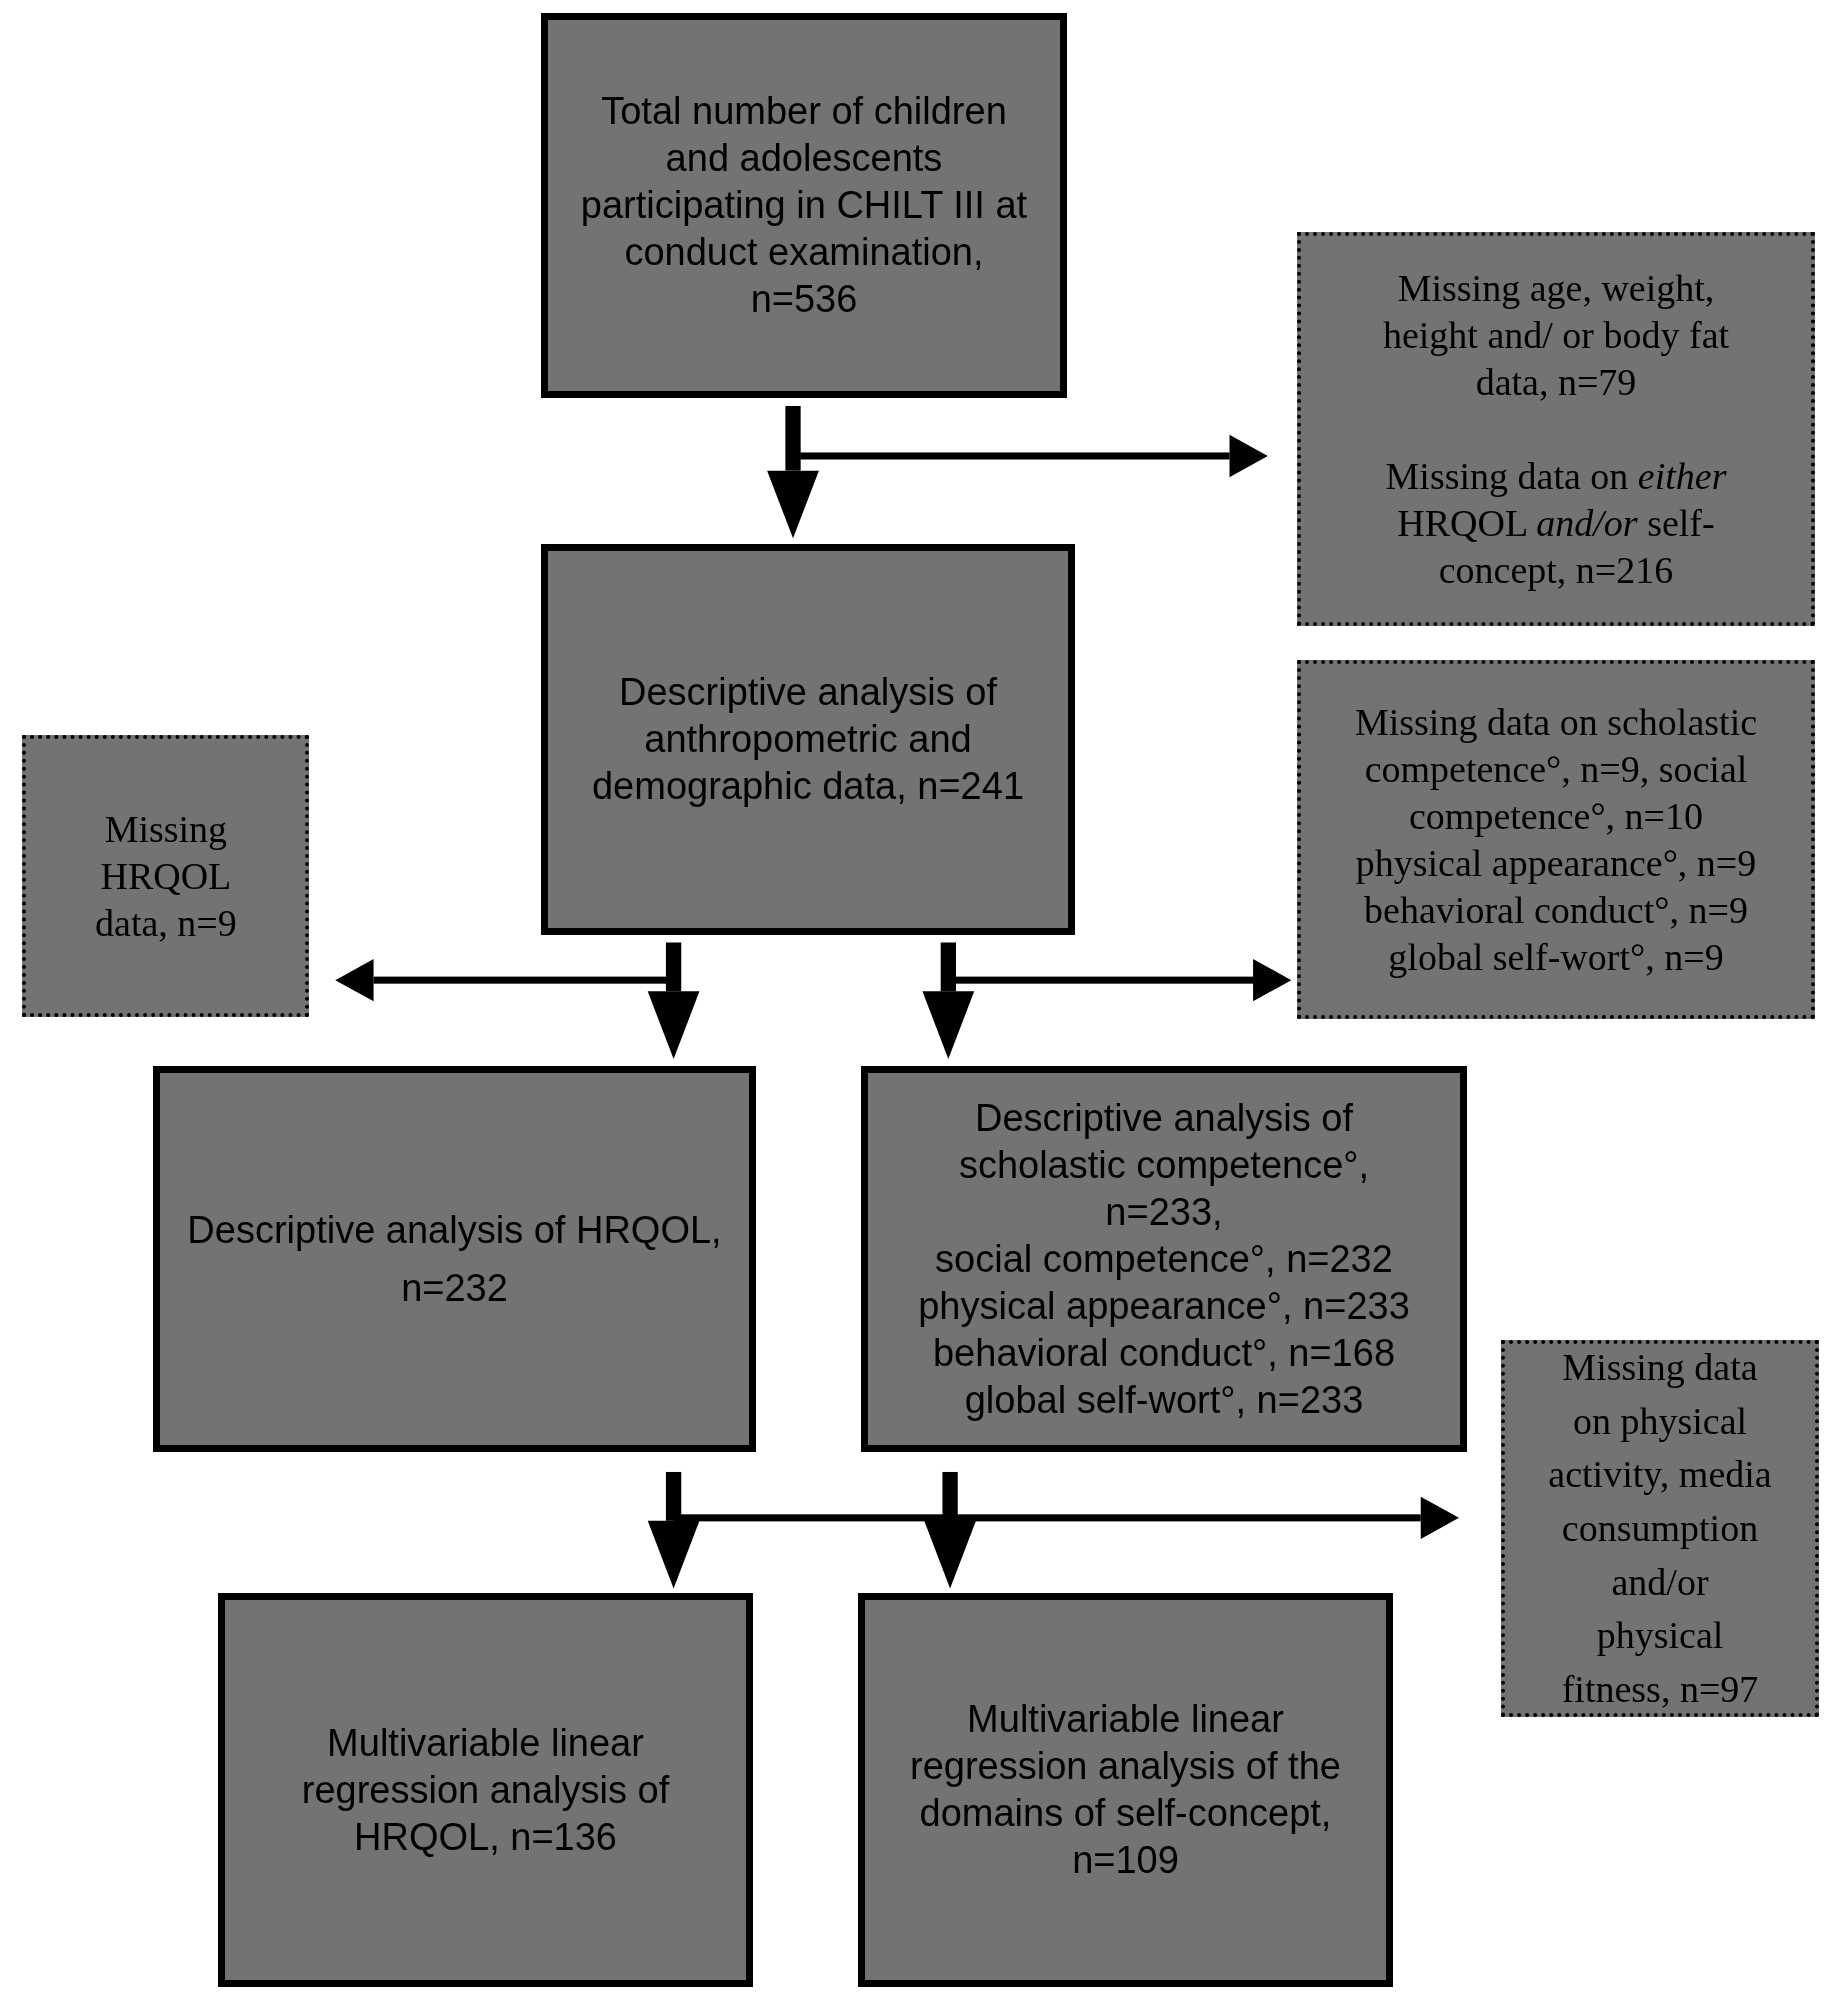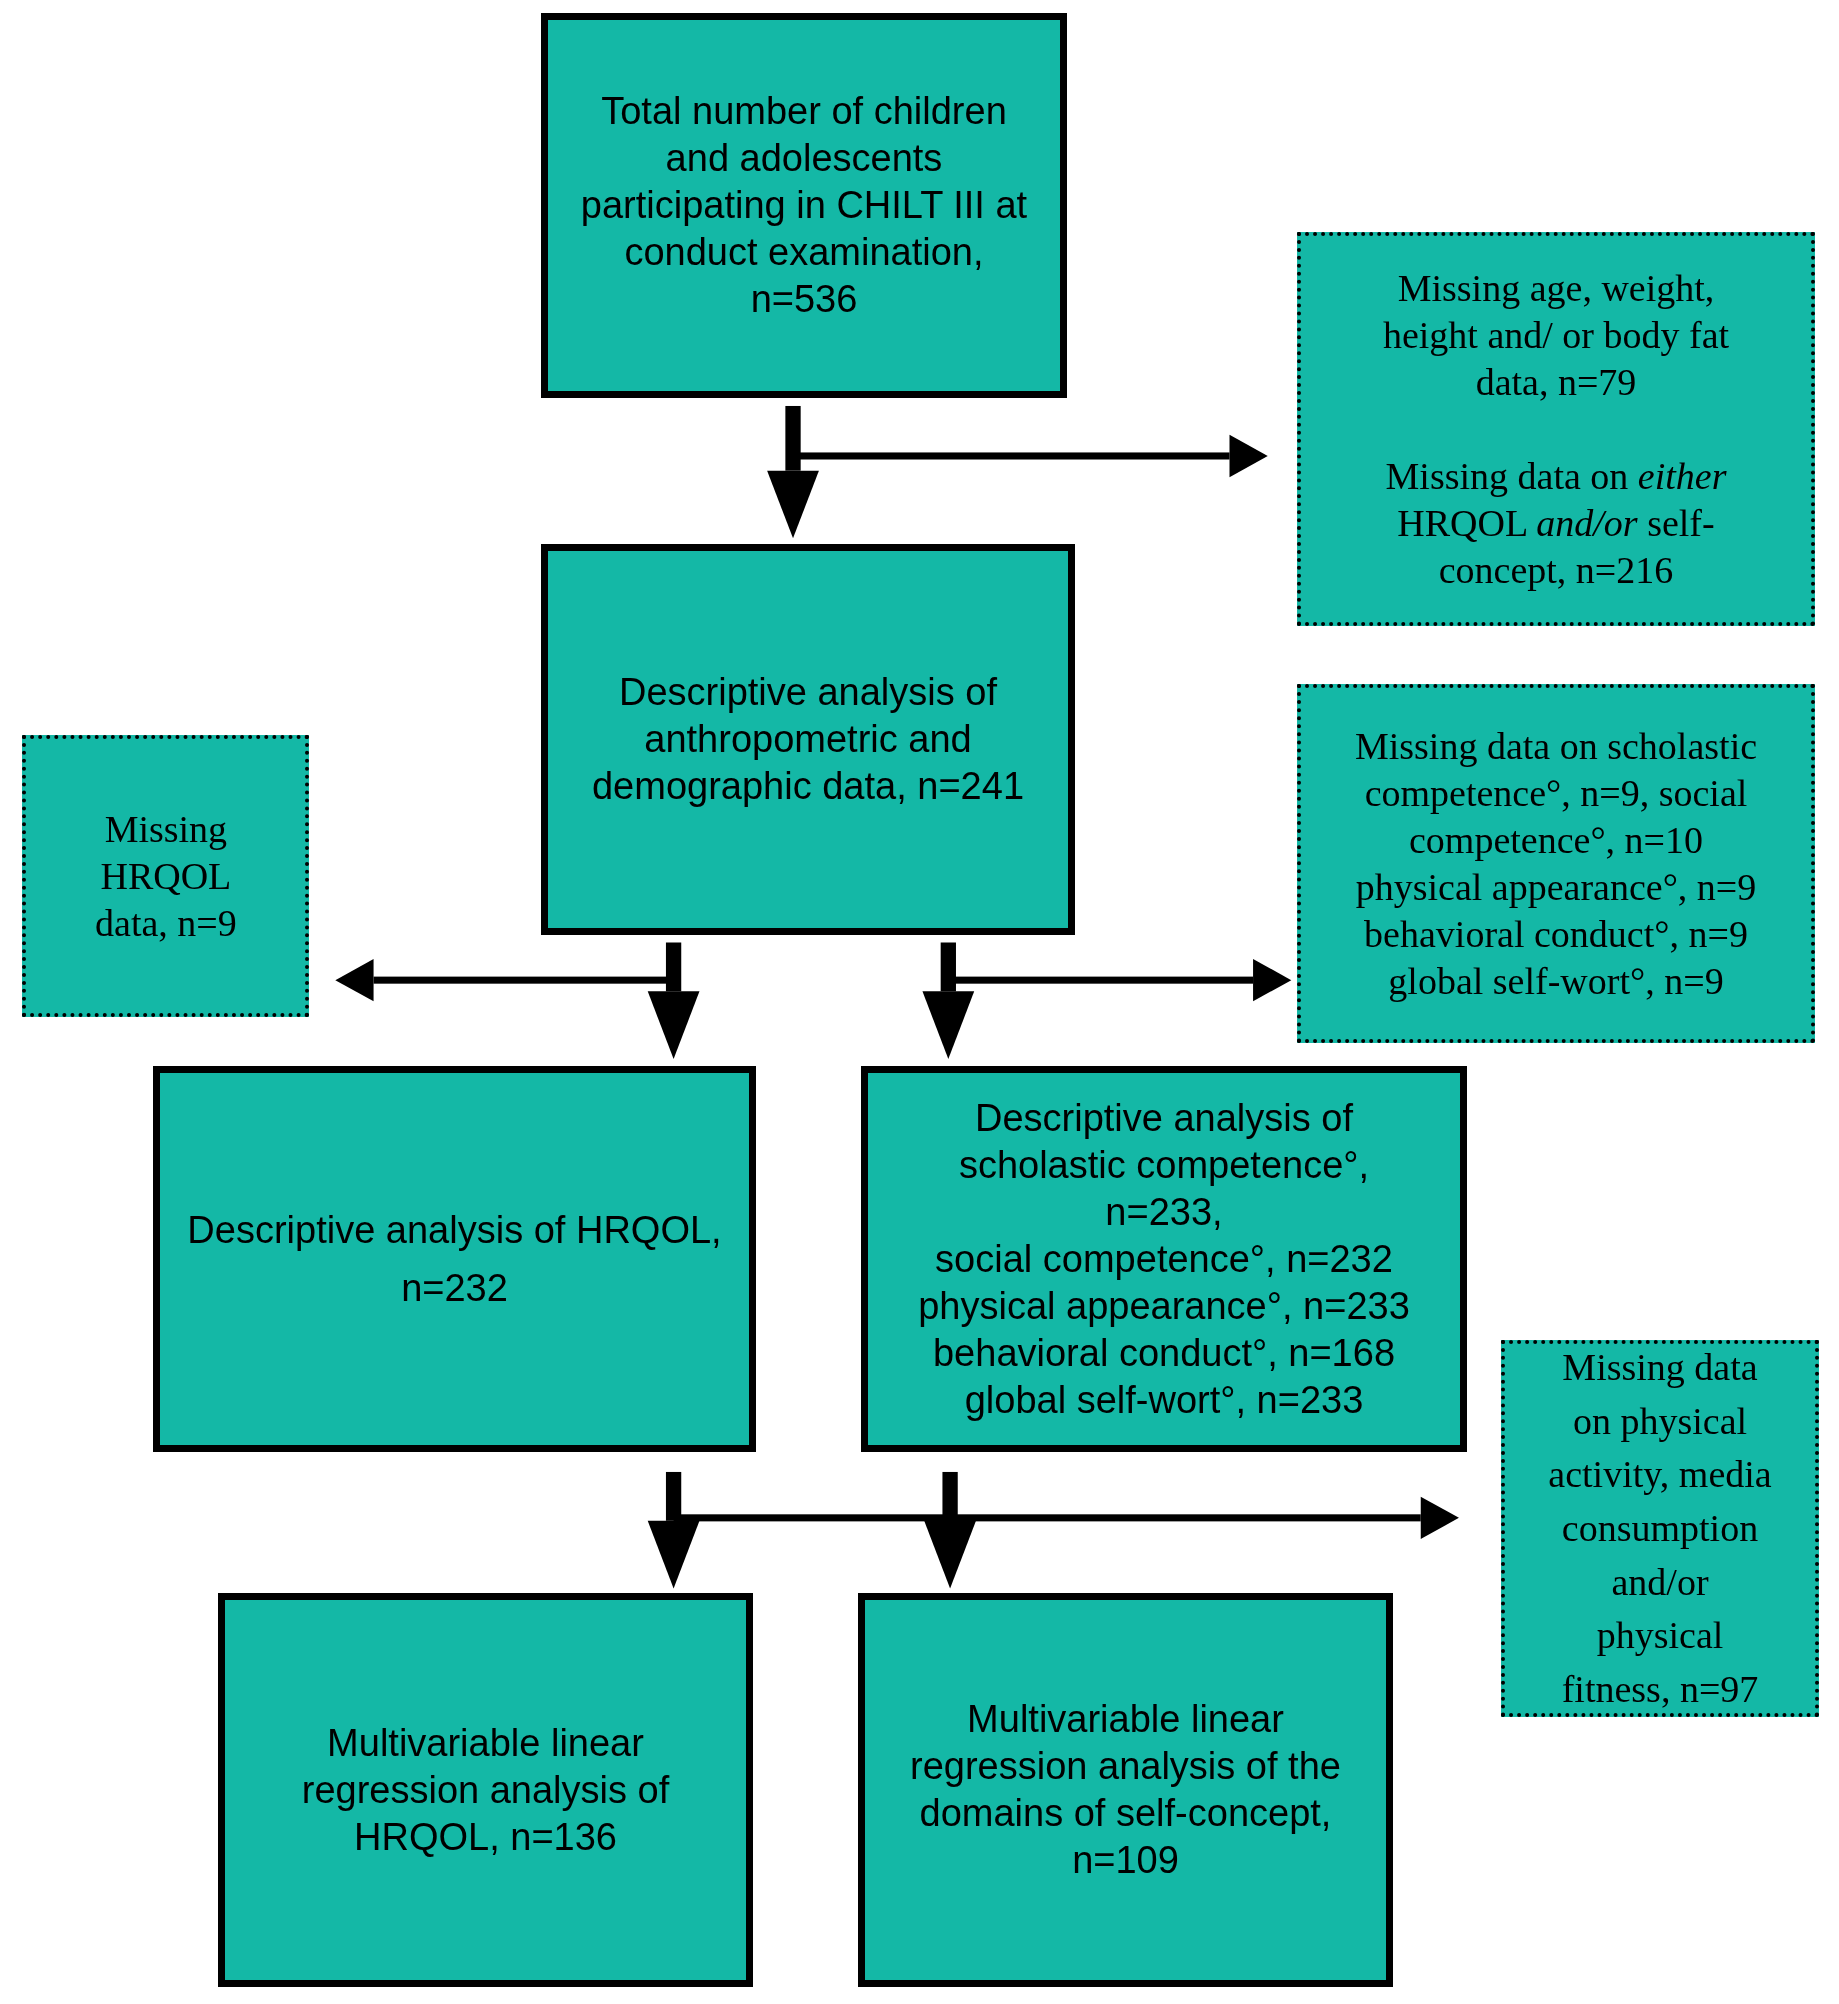--- a/index.html
+++ b/index.html
@@ -20,21 +20,21 @@
   }
   .box{
     position:absolute;
     box-sizing:border-box;
     display:flex;
     flex-direction:column;
     justify-content:center;
     align-items:center;
     text-align:center;
     font-size:38px;
-    background:#14b8a6;
+    background:#737373;
   }
   .box.solid{border:7.6px solid #000;}
   .box.dotted{border:4.7px dotted #000;font-family:Liberation Serif, serif;}
   .ln{line-height:47px;min-height:47px;white-space:nowrap;}
   .it{font-style:italic;}
 </style>
 </head>
 <body>
 
 <div id="stage">
@@ -96,21 +96,21 @@
   <div class="box solid" style="left: 541px; top: 544px; width: 534px; height: 391px;">
       <div class="ln">Descriptive analysis of</div>
       <div class="ln">anthropometric and</div>
       <div class="ln">demographic data, n=241</div>
     </div>
   <div class="box dotted" style="left: 22.4px; top: 735px; width: 287px; height: 282px;">
       <div class="ln">Missing</div>
       <div class="ln">HRQOL</div>
       <div class="ln">data, n=9</div>
     </div>
-  <div class="box dotted" style="left: 1297px; top: 684px; width: 518px; height: 359px;">
+  <div class="box dotted" style="left: 1297px; top: 660px; width: 518px; height: 359px;">
       <div class="ln">Missing data on scholastic</div>
       <div class="ln">competence°, n=9, social</div>
       <div class="ln">competence°, n=10</div>
       <div class="ln">physical appearance°, n=9</div>
       <div class="ln">behavioral conduct°, n=9</div>
       <div class="ln">global self-wort°, n=9</div>
     </div>
   <div class="box solid" style="left: 153px; top: 1066px; width: 603px; height: 386px; gap: 11px;">
       <div class="ln">Descriptive analysis of HRQOL,</div>
       <div class="ln">n=232</div>

